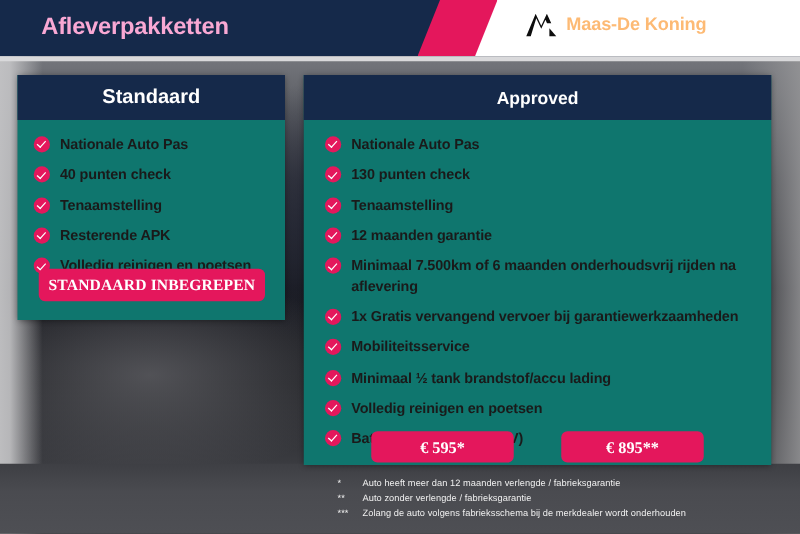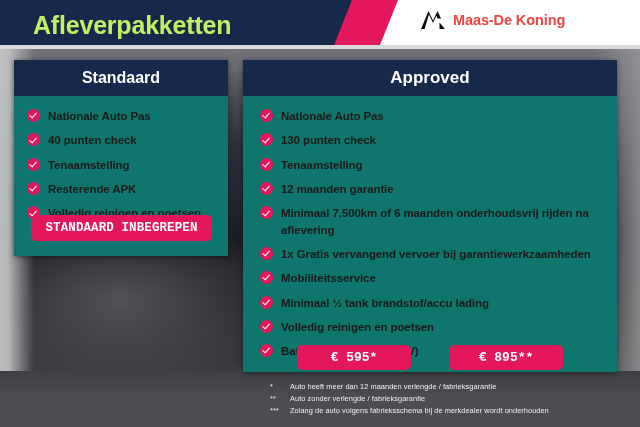--- a/index.html
+++ b/index.html
@@ -63,38 +63,38 @@
     left: 334px; top: 0;
     width: 64px;
     height: 45px;
     background: #e4175c;
     clip-path: polygon(18px 0, 64px 0, 46px 45px, 0 45px);
   }
   .header-title {
     position: absolute;
     left: 33px;
     top: 11px;
-    font-size: 25px;
-    font-weight: bold;
-    color: #bef264;
+    font-size: 19px;
+    font-weight: bold;
+    color: #f9a8d4;
     letter-spacing: -0.2px;
   }
   .brand {
     position: absolute;
     left: 420px;
     top: 10px;
     display: flex;
     align-items: center;
     gap: 7px;
   }
   .brand-mark { display: block; }
   .brand-name {
     font-size: 14.5px;
     font-weight: bold;
-    color: #ef4444;
+    color: #fdba74;
     letter-spacing: -0.1px;
     white-space: nowrap;
   }
   .header-underline {
     position: absolute;
     left: 0; top: 45px;
     width: 640px;
     height: 4px;
     background: #d9d9db;
   }
@@ -111,21 +111,21 @@
   .card-head {
     background: #15294a;
     color: #ffffff;
     text-align: center;
     font-weight: bold;
     display: flex;
     align-items: center;
     justify-content: center;
   }
   .card-standaard .card-head { height: 36px; font-size: 16px; }
-  .card-approved  .card-head { height: 36px; font-size: 17px; }
+  .card-approved  .card-head { height: 36px; font-size: 14px; }
 
   .card-body { padding: 12px 0 0 0; }
 
   .feature-list { list-style: none; margin: 0; padding: 0; }
   .feature {
     display: flex;
     align-items: flex-start;
     gap: 8px;
     margin: 0 0 8px 0;
   }
@@ -164,21 +164,21 @@
   .btn {
     display: inline-flex;
     align-items: center;
     justify-content: center;
     background: #e4175c;
     color: #ffffff;
     font-weight: bold;
     border: none;
     border-radius: 5px;
     cursor: pointer;
-    font-family: Liberation Mono, monospace;
+    font-family: Liberation Serif, serif;
     text-align: center;
   }
   .btn-standaard {
     position: absolute;
     left: 17px;
     bottom: 15px;
     width: 181px;
     height: 26px;
     font-size: 12.5px;
     letter-spacing: 0.1px;

